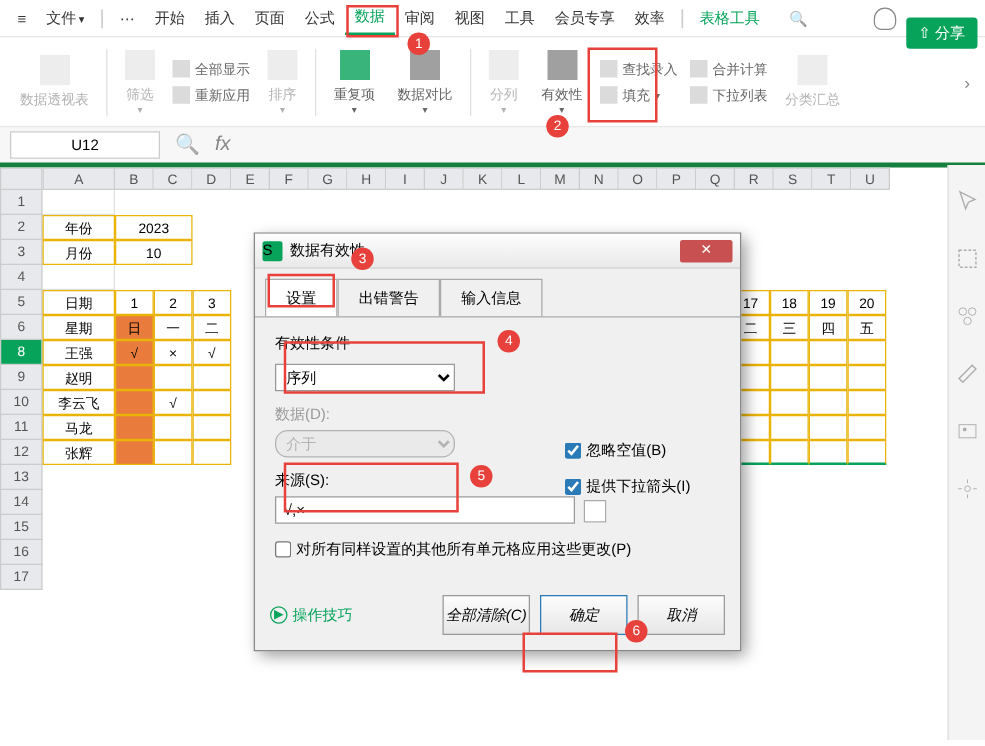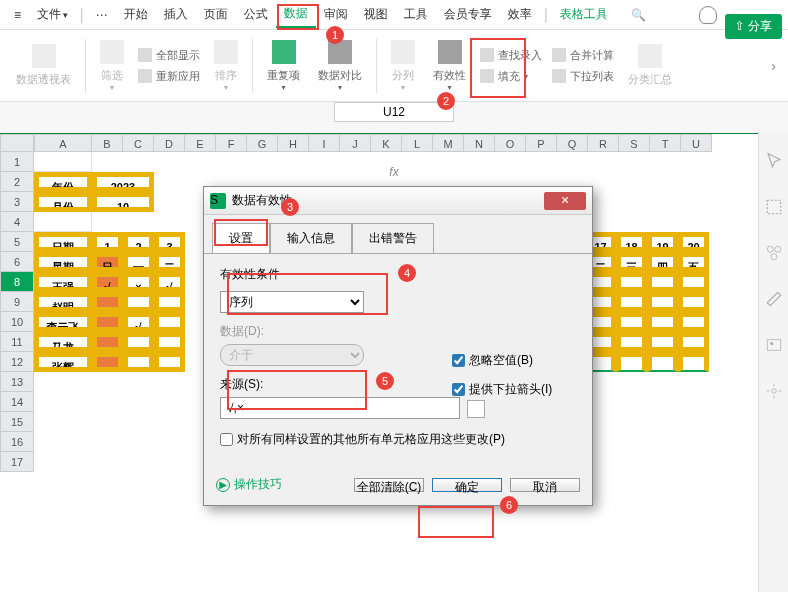--- a/index.html
+++ b/index.html
@@ -18,36 +18,36 @@
 .ribbon-group { display: flex; flex-direction: column; align-items: center; padding: 4px 8px; font-size: 11px; color: #666; cursor: pointer; position: relative; }
 .ribbon-group.disabled { opacity: 0.5; }
 .ribbon-icon { width: 24px; height: 24px; margin-bottom: 4px; background: #888; opacity: 0.3; }
 .ribbon-sep { width: 1px; height: 54px; background: #e0e0e0; margin: 0 4px; }
 .ribbon-small { display: flex; flex-direction: column; gap: 2px; font-size: 11px; color: #666; }
 .ribbon-small-item { display: flex; align-items: center; gap: 4px; padding: 2px 4px; }
 .ribbon-small-icon { width: 14px; height: 14px; background: #888; opacity: 0.3; }
 .ribbon-expand { border: none; background: none; font-size: 14px; color: #888; padding: 4px; cursor: pointer; margin-left: auto; }
 
 
-.refbar { display: flex; align-items: center; height: 32px; background: #f7f7f7; border-bottom: 1px solid #15803d; padding: 0 8px; gap: 12px; flex-direction: column; }
+.refbar { display: flex; align-items: center; height: 32px; background: #f7f7f7; border-bottom: 4px solid #15803d; padding: 0 8px; gap: 12px; }
 .cellref { width: 120px; height: 22px; border: 1px solid #ccc; background: #fff; padding: 2px 8px; font-size: 12px; text-align: center; }
-.fx-label { color: #888; font-size: 12px; font-style: italic; }
+.fx-label { color: #888; font-size: 16px; font-style: italic; }
 .formula-input { flex: 1; height: 22px; border: none; background: transparent; }
 
 
 .grid-wrap { position: relative; overflow: hidden; height: 460px; }
 .colheads { display: flex; margin-left: 34px; }
 .colhead { width: 31px; height: 18px; border: 1px solid #ccc; border-left: none; background: #e7e9ec; text-align: center; font-size: 11px; color: #555; line-height: 18px; }
 .colhead:first-child { border-left: 1px solid #ccc; }
 .corner { width: 34px; height: 18px; background: #e7e9ec; border: 1px solid #ccc; position: absolute; left: 0; top: 0; }
 .rows { }
 .row { display: flex; height: 20px; }
 .rowhead { width: 34px; border: 1px solid #ccc; border-top: none; background: #e7e9ec; text-align: center; font-size: 11px; color: #555; line-height: 20px; }
 .cell { width: 31px; height: 20px; border-right: 1px solid #e0e0e0; border-bottom: 1px solid #e0e0e0; font-size: 11px; text-align: center; line-height: 20px; overflow: hidden; white-space: nowrap; }
-.cell.bordered { border: 5px solid #eab308; font-weight: bold; }
+.cell.bordered { border: 1px solid #eab308; }
 .cell.wide { width: 58px; }
 .cell.orange { background: #e97c3d; }
 .row8-head { background: #07a35a; color: #fff; }
 
 
 .dialog { position: absolute; left: 203px; top: 186px; width: 390px; background: #f0f0f0; border: 1px solid #888; box-shadow: 4px 4px 12px rgba(0,0,0,0.4); }
 .dlg-title { height: 28px; background: linear-gradient(#fdfdfd,#e9e9e9); border-bottom: 1px solid #ccc; display: flex; align-items: center; padding: 0 6px; font-size: 12px; }
 .dlg-title-icon { width: 16px; height: 16px; background: #07a35a; border-radius: 2px; margin-right: 6px; }
 .dlg-close { margin-left: auto; width: 42px; height: 18px; background: #c85050; border-radius: 2px; color: #fff; text-align: center; font-size: 11px; line-height: 17px; cursor: pointer; }
 .dlg-tabs { display: flex; background: #f0f0f0; padding: 8px 8px 0 8px; gap: 0; }
@@ -61,21 +61,21 @@
 .dlg-select.disabled { background: #e8e8e8; color: #999; border-radius: 10px; }
 .dlg-input { width: 240px; height: 22px; border: 1px solid #999; background: #fff; font-size: 12px; padding: 2px 6px; }
 .dlg-checks { position: absolute; left: 220px; top: 98px; font-size: 12px; }
 .dlg-check-row { display: flex; align-items: center; gap: 4px; margin-bottom: 12px; padding-left: 28px; }
 .dlg-check-row input { accent-color: #2a7ab8; }
 .dlg-apply-row { display: flex; align-items: center; gap: 4px; margin: 12px 0 16px 0; font-size: 12px; }
 .dlg-tip { color: #07a35a; font-size: 12px; display: flex; align-items: center; gap: 4px; }
 .dlg-tip-icon { width: 14px; height: 14px; border: 1.5px solid #07a35a; border-radius: 50%; text-align: center; line-height: 12px; font-size: 10px; }
 .dlg-buttons { display: flex; gap: 8px; justify-content: flex-end; padding: 0 12px 12px 0; align-items: center; }
 .dlg-buttons .dlg-tip { margin-right: auto; margin-left: 12px; }
-.dlg-btn { width: 70px; height: 14px; border: 1px solid #999; background: linear-gradient(#fdfdfd,#e6e6e6); font-size: 12px; cursor: pointer; }
+.dlg-btn { width: 70px; height: 32px; border: 1px solid #999; background: linear-gradient(#fdfdfd,#e6e6e6); font-size: 12px; cursor: pointer; font-style: italic; }
 .range-icon { width:18px; height:18px; border:1px solid #aaa; background:#fff; display:inline-block; vertical-align:middle; margin-left:4px; }
 
 
 .redbox { position: absolute; border: 2px solid #e8403a; pointer-events: none; }
 .redcircle { position: absolute; width: 18px; height: 18px; border-radius: 50%; background: #e8403a; color: #fff; font-size: 11px; text-align: center; line-height: 18px; pointer-events: none; }
 
 
 .right-toolbar { position: absolute; right: 0; top: 132px; width: 30px; background: #f4f4f4; border-left: 1px solid #ddd; height: 460px; display: flex; flex-direction: column; align-items: center; padding-top: 20px; gap: 28px; }
 .rt-icon { width: 18px; height: 18px; opacity: 0.5; }
 
@@ -375,22 +375,22 @@
 </div>
 
 <div class="dialog">
   <div class="dlg-title">
     <div class="dlg-title-icon">S</div>
     <span>数据有效性</span>
     <div class="dlg-close">✕</div>
   </div>
   <div class="dlg-tabs">
     <div class="dlg-tab active">设置</div>
+    <div class="dlg-tab">出错警告</div>
     <div class="dlg-tab">输入信息</div>
-    <div class="dlg-tab">出错警告</div>
   </div>
   <div class="dlg-body" style="position:relative; border-top:1px solid #aaa; background:#f0f0f0;">
     <div class="dlg-section-label">有效性条件</div>
     <div class="dlg-field">
       <select class="dlg-select"><option>序列</option></select>
     </div>
     <div class="dlg-field">
       <label style="color:#999">数据(D):</label>
       <select class="dlg-select disabled" disabled=""><option>介于</option></select>
     </div>

